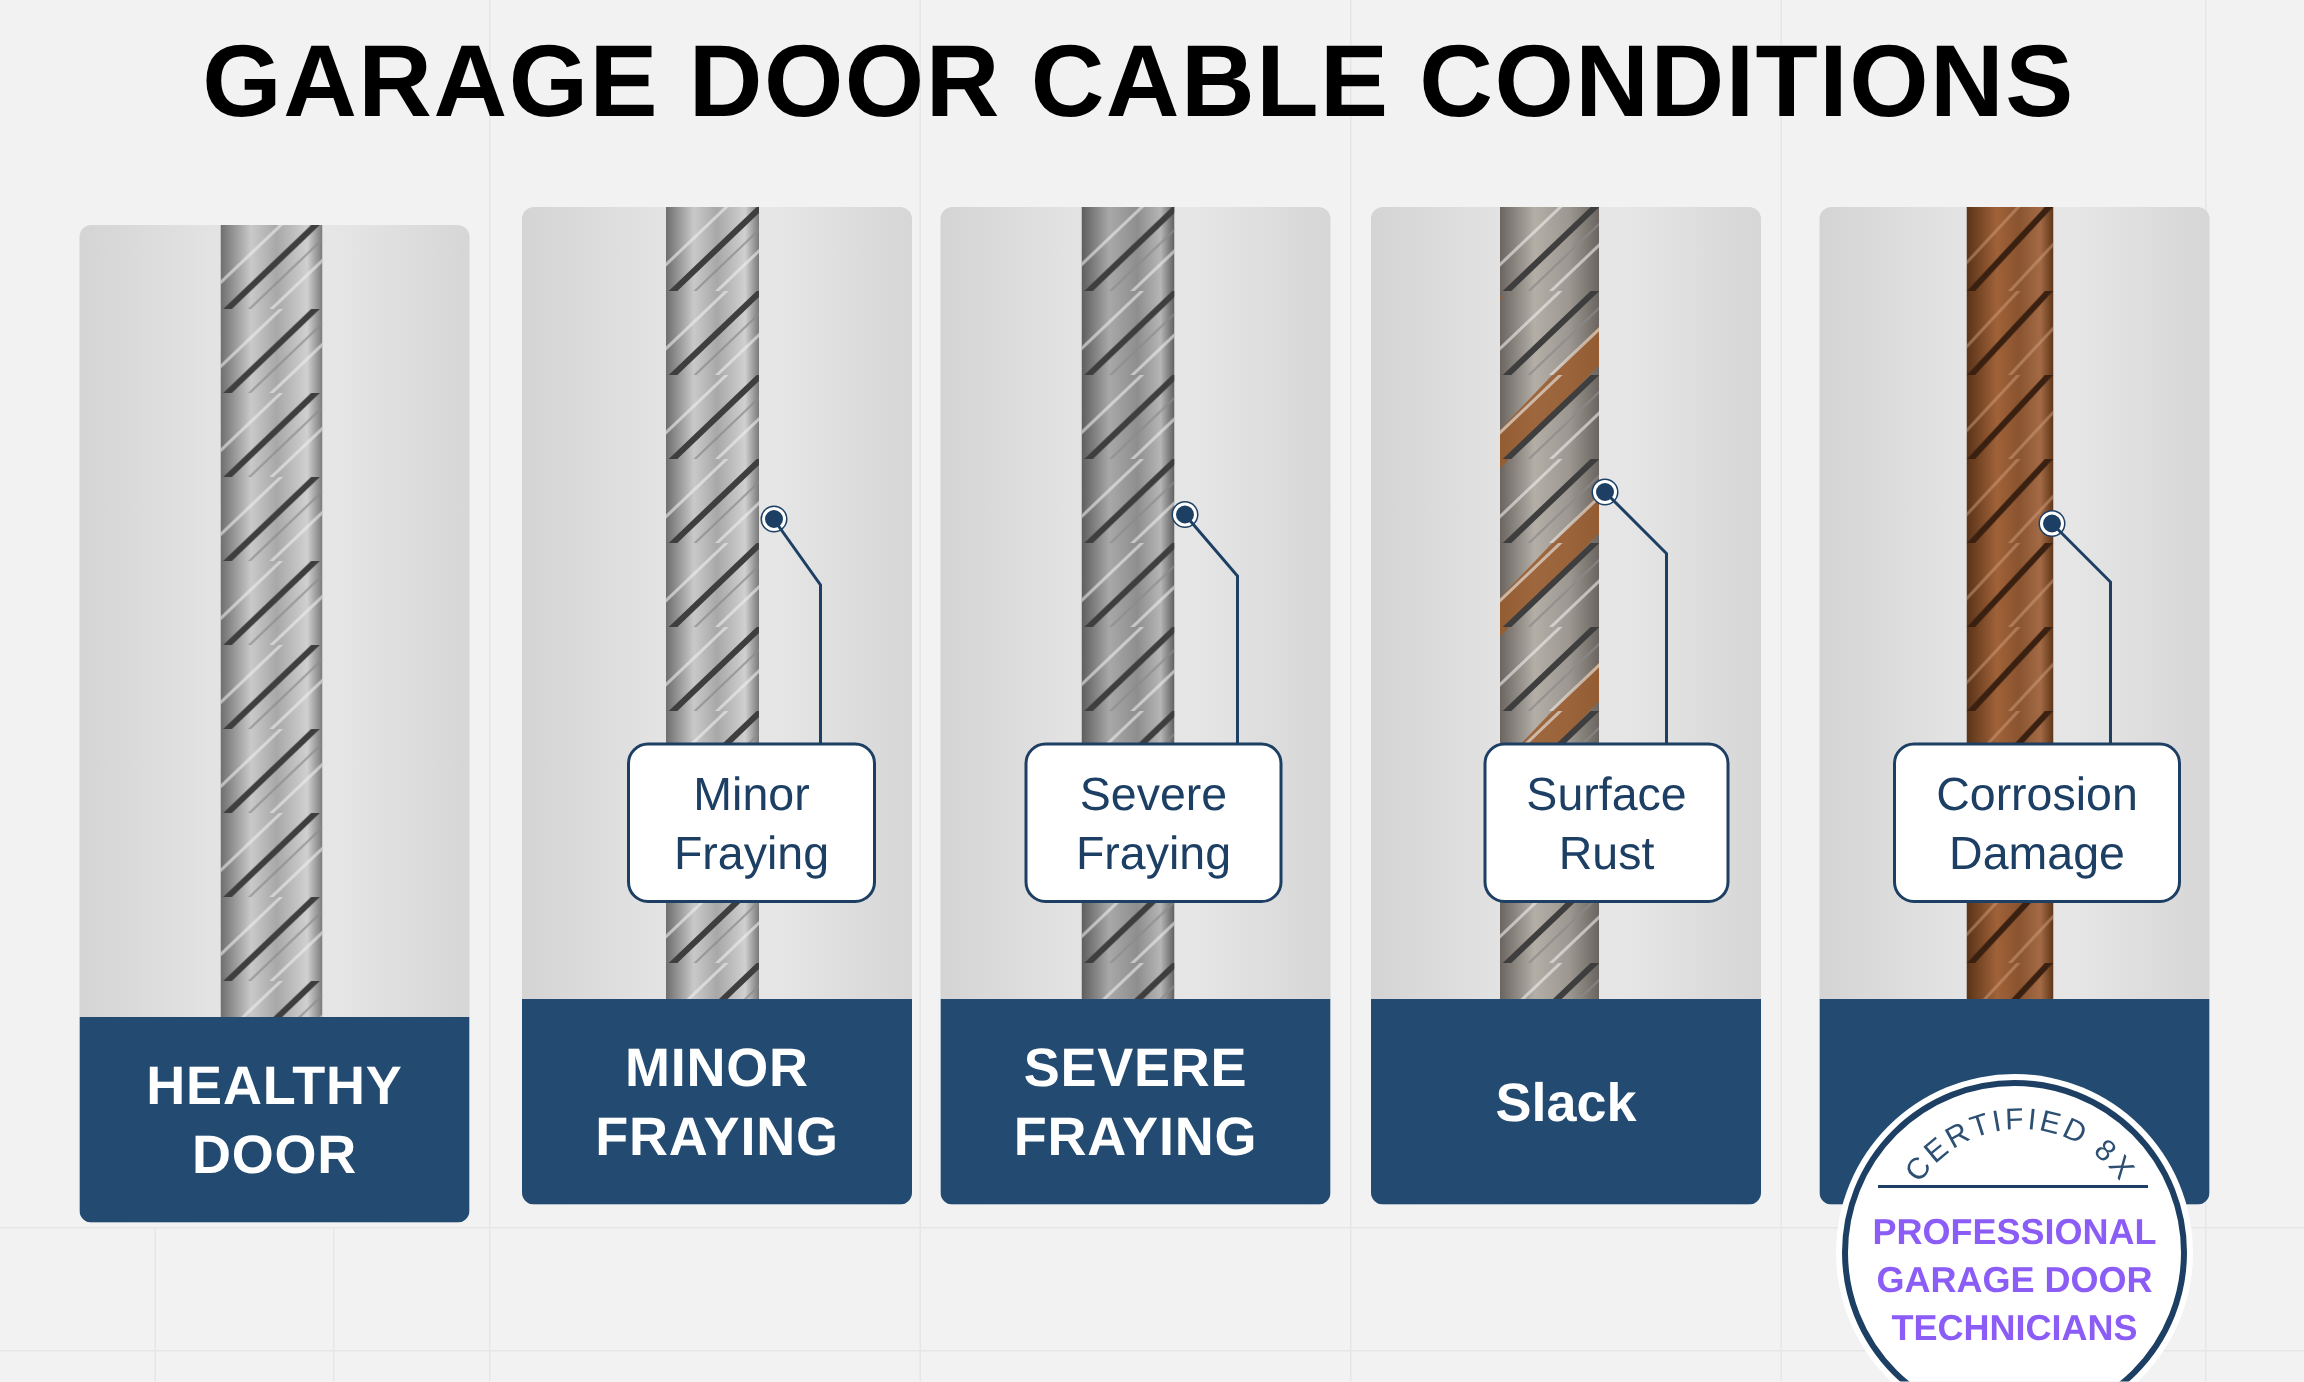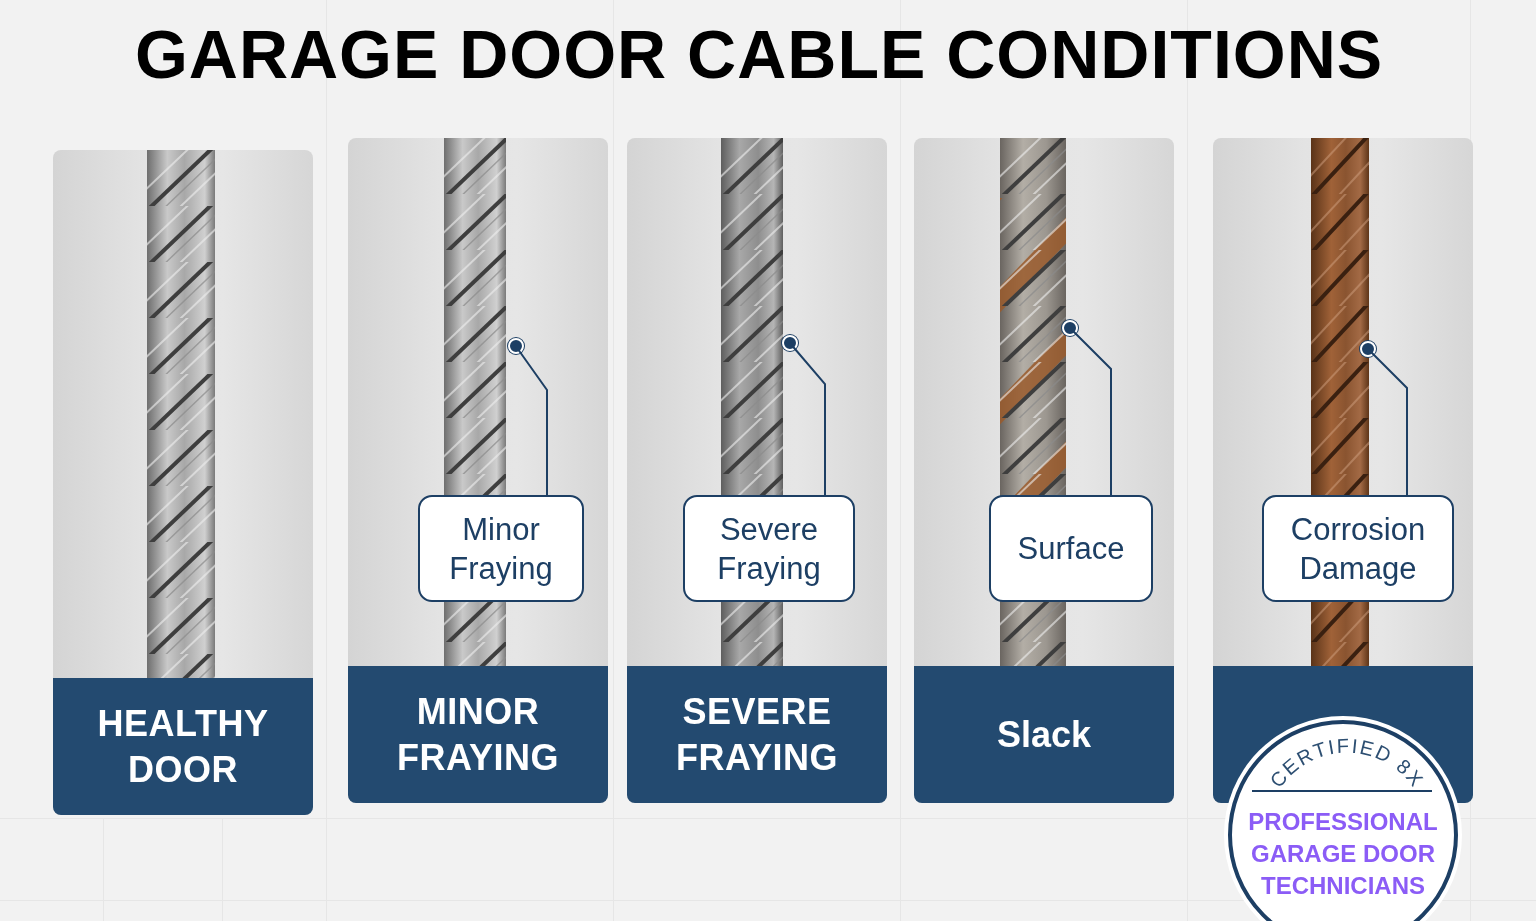--- a/index.html
+++ b/index.html
@@ -148,20 +148,21 @@
       <rect y="60" width="66" height="300" fill="url(#rustStrand)"></rect>
       <rect width="66" height="528" fill="url(#strandS)"></rect>
     </svg>
   </div>
   <div class="callout-dot" style="left:148px;top:182px;"></div>
   <svg class="callout-line" style="left:154px;top:188px;" width="50" height="170">
     <path d="M1 1 L43 43 L43 170" stroke="#1d3f64" stroke-width="2" fill="none"></path>
   </svg>
   <div class="callout-box" style="left:75px;top:357px;width:164px;height:107px;">
     <div>Surface</div>
+    <div>Rust</div>
   </div>
   <div class="label-bar">
     <div class="case-normal">Slack</div>
   </div>
 </div>
 
 <div class="panel" style="left:1200px;margin-left:13px;">
   <div class="cable" style="left:98px;width:58px;">
     <svg width="58" height="528" viewBox="0 0 58 528">
       <defs>

